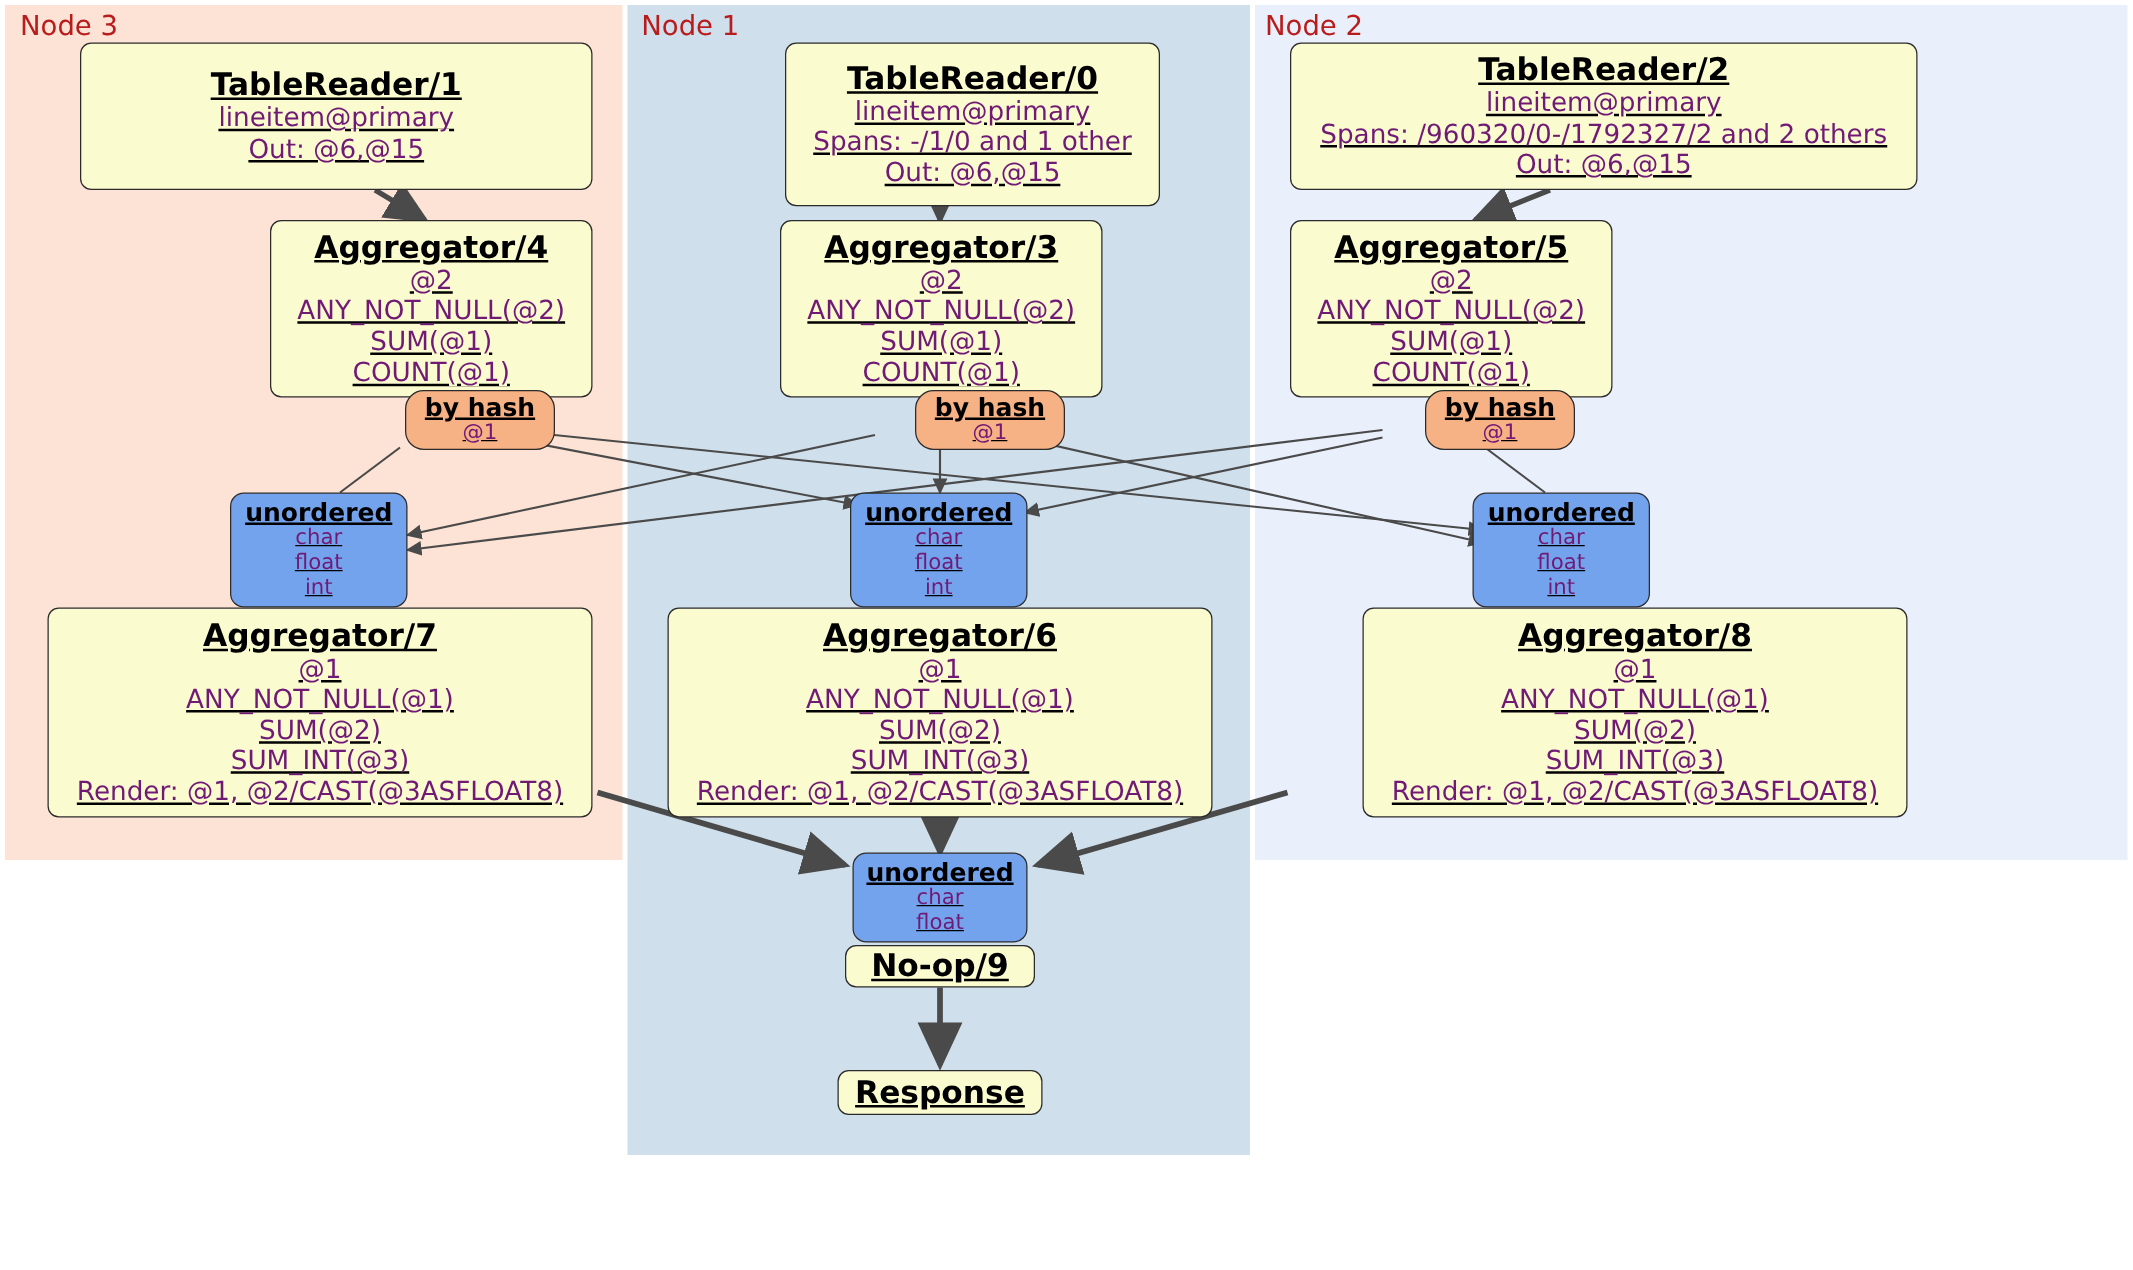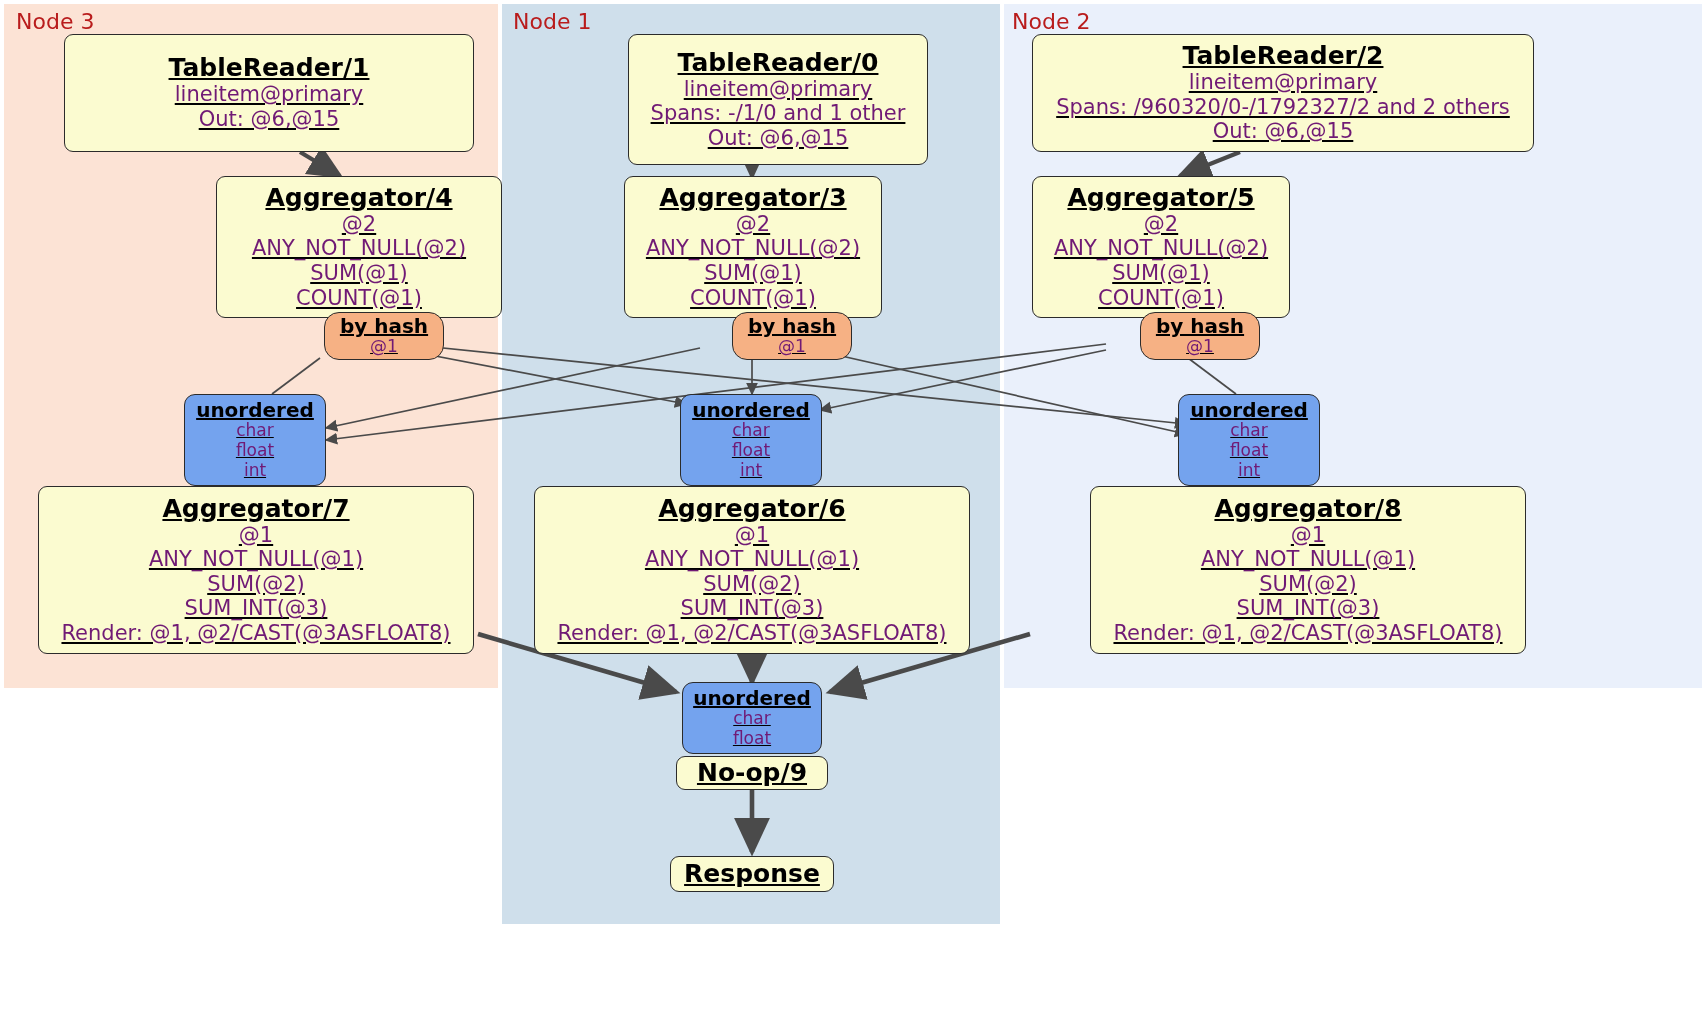--- a/index.html
+++ b/index.html
@@ -95,21 +95,21 @@
     <div class="sub">Out: @6,@15</div>
   </div>
 
   <div class="nodebox proc" style="left:1032px;top:34px;width:502px;height:118px;">
     <div class="ttl">TableReader/2</div>
     <div class="sub">lineitem@primary</div>
     <div class="sub">Spans: /960320/0-/1792327/2 and 2 others</div>
     <div class="sub">Out: @6,@15</div>
   </div>
 
-  <div class="nodebox proc" style="left:216px;top:176px;width:286px;height:142px;">
+  <div class="nodebox proc" style="left:216px;top:176px;width:258px;height:142px;">
     <div class="ttl">Aggregator/4</div>
     <div class="sub">@2</div>
     <div class="sub">ANY_NOT_NULL(@2)</div>
     <div class="sub">SUM(@1)</div>
     <div class="sub">COUNT(@1)</div>
   </div>
 
   <div class="nodebox proc" style="left:624px;top:176px;width:258px;height:142px;">
     <div class="ttl">Aggregator/3</div>
     <div class="sub">@2</div>

